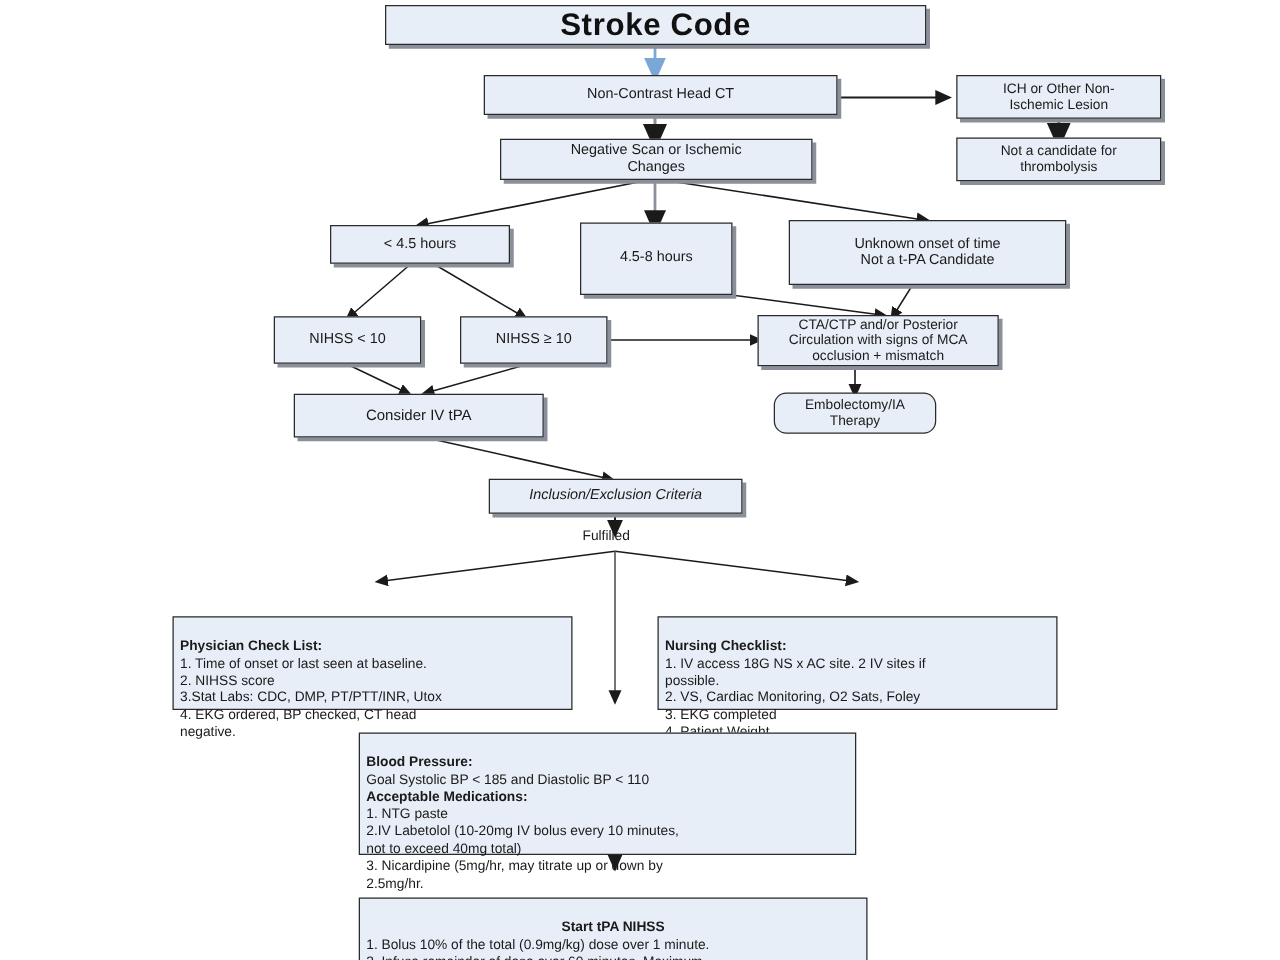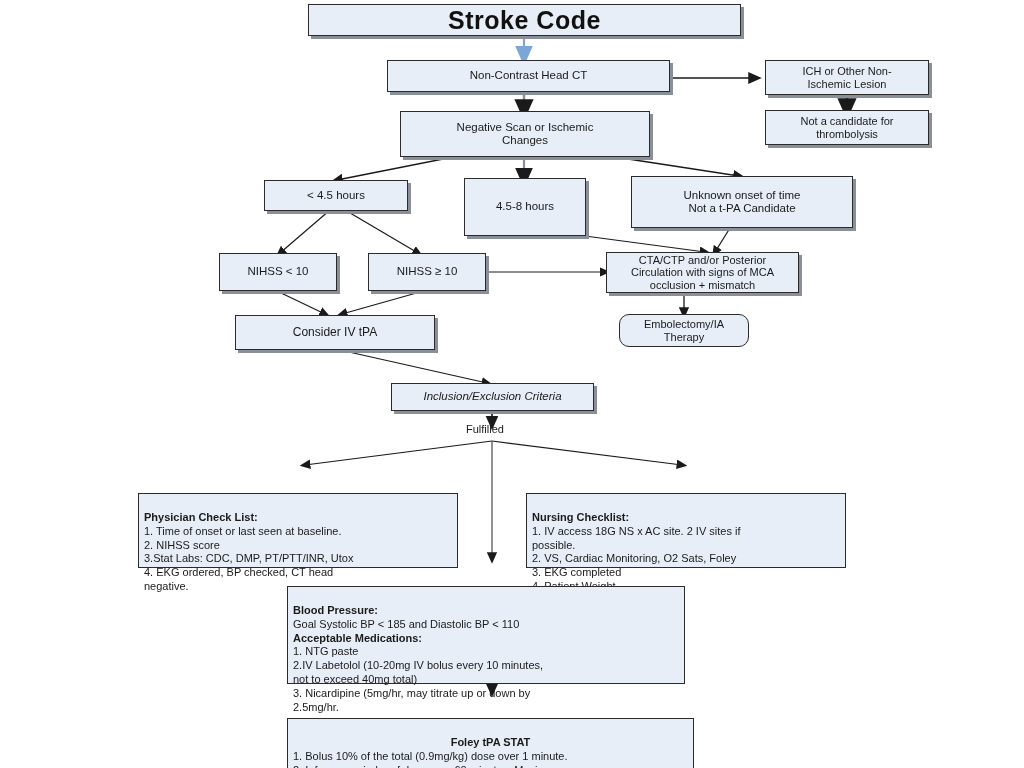--- a/index.html
+++ b/index.html
@@ -164,21 +164,21 @@
 
   <div class="node shadow t115" style="left:387px; top:60px; width:283px; height:32px;">
     <span class="txt">Non-Contrast Head CT</span>
   </div>
 
   <div class="node shadow t11" style="left:765px; top:110px; width:164px; height:35px;">
     <span class="txt">Not a candidate for
 thrombolysis</span>
   </div>
 
-  <div class="node shadow t115" style="left:400px; top:111px; width:250px; height:46px;">
+  <div class="node shadow t115" style="left:400px; top:111px; width:250px; height:33px;">
     <span class="txt">Negative Scan or Ischemic
 Changes</span>
   </div>
 
   <div class="node shadow t115" style="left:264px; top:180px; width:144px; height:31px;justify-content:flex-end;">
     <span class="txt">&lt; 4.5 hours</span>
   </div>
 
   <div class="node shadow t115" style="left:464px; top:178px; width:122px; height:58px;">
     <span class="txt">4.5-8 hours</span>
@@ -246,21 +246,21 @@
       <span class="hdr">Acceptable Medications:</span><span>1. NTG paste
 2.IV Labetolol (10-20mg IV bolus every 10 minutes,
 not to exceed 40mg total)
 3. Nicardipine (5mg/hr, may titrate up or down by
 2.5mg/hr.</span>
     </span>
   </div>
 
   <div class="node listbox" style="left:287px; top:690px; width:407px; height:76px;">
     <span class="txt">
-      <span class="ctr">Foley tPA STAT</span><span>1. Bolus 10% of the total (0.9mg/kg) dose over 1 minute.
+      <span class="ctr">Start tPA NIHSS</span><span>1. Bolus 10% of the total (0.9mg/kg) dose over 1 minute.
 2. Infuse remainder of dose over 60 minutes. Maximum
 dose of 90mg.
 3. Admit to NICU or Transfer to VBMC-Harlingen via
 Stroke Hot Line  956 389 1861.</span>
     </span>
   </div>
 
 </div>
 
 </body></html>

